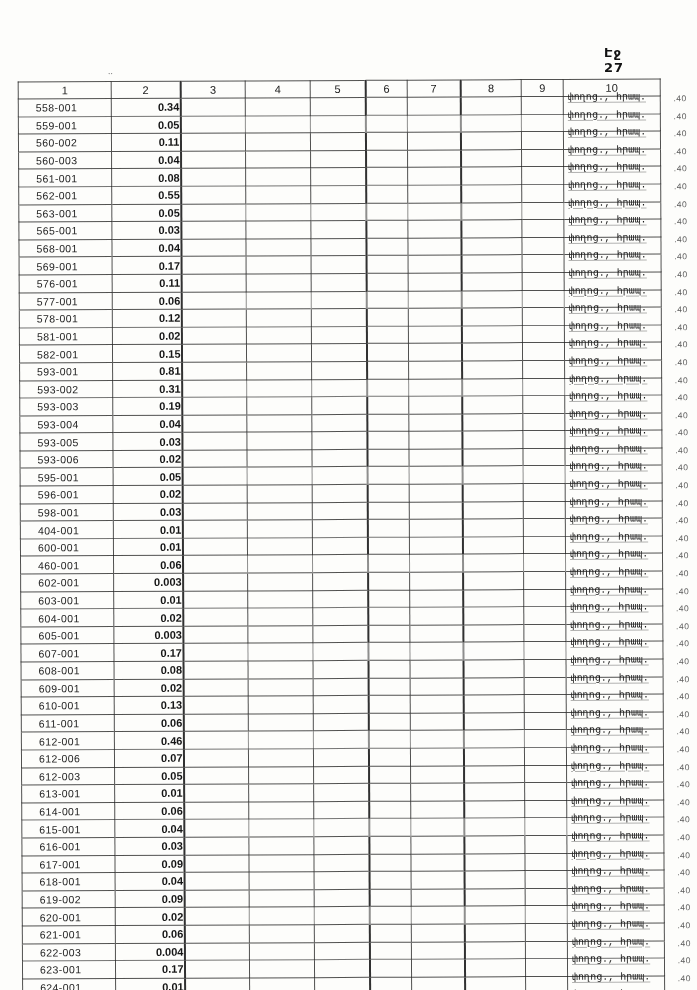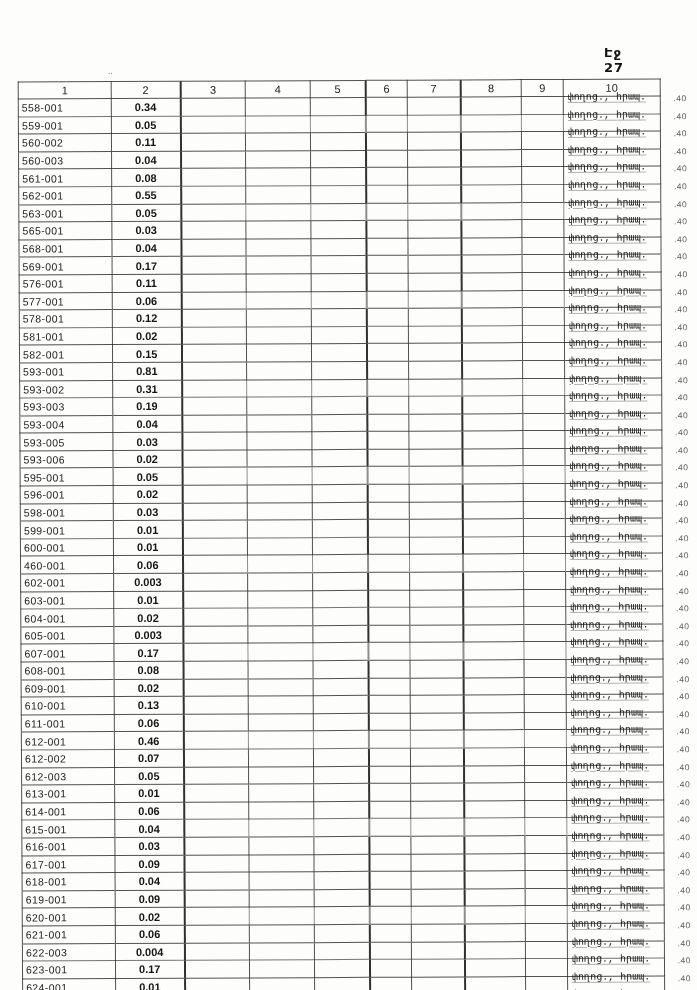--- a/index.html
+++ b/index.html
@@ -65,26 +65,26 @@
     color: #1a1a1a;
   }
   tbody td {
     height: 16.6px;
     font-size: 10.5px;
     color: #1b1b1b;
     vertical-align: middle;
   }
   td.code {
     text-align: left;
-    padding-left: 3px;
+    padding-left: 17px;
     letter-spacing: 0.4px;
     color: #222;
   }
   td.value {
-    text-align: center;
+    text-align: right;
     font-weight: 600;
     font-size: 11px;
     color: #161616;
   }
   td.thickr, th.thickr {
     border-right: 2px solid rgba(20, 20, 20, 0.88);
   }
   td.usage-cell {
     position: relative;
   }
@@ -505,21 +505,21 @@
             <td class="empty"></td>
             <td class="empty thickr"></td>
             <td class="empty"></td>
             <td class="empty"></td>
             <td class="usage-cell">
               <span class="usage">փողոց., հրապ.</span>
               <span class="fragment">.40</span>
             </td>
           </tr>
           <tr>
-            <td class="code">599-001</td>
+            <td class="code">404-001</td>
             <td class="value thickr">0.01</td>
             <td class="empty"></td>
             <td class="empty"></td>
             <td class="empty thickr"></td>
             <td class="empty"></td>
             <td class="empty thickr"></td>
             <td class="empty"></td>
             <td class="empty"></td>
             <td class="usage-cell">
               <span class="usage">փողոց., հրապ.</span>
@@ -700,21 +700,21 @@
             <td class="empty"></td>
             <td class="empty thickr"></td>
             <td class="empty"></td>
             <td class="empty"></td>
             <td class="usage-cell">
               <span class="usage">փողոց., հրապ.</span>
               <span class="fragment">.40</span>
             </td>
           </tr>
           <tr>
-            <td class="code">612-002</td>
+            <td class="code">612-006</td>
             <td class="value thickr">0.07</td>
             <td class="empty"></td>
             <td class="empty"></td>
             <td class="empty thickr"></td>
             <td class="empty"></td>
             <td class="empty thickr"></td>
             <td class="empty"></td>
             <td class="empty"></td>
             <td class="usage-cell">
               <span class="usage">փողոց., հրապ.</span>
@@ -820,21 +820,21 @@
             <td class="empty"></td>
             <td class="empty thickr"></td>
             <td class="empty"></td>
             <td class="empty"></td>
             <td class="usage-cell">
               <span class="usage">փողոց., հրապ.</span>
               <span class="fragment">.40</span>
             </td>
           </tr>
           <tr>
-            <td class="code">619-001</td>
+            <td class="code">619-002</td>
             <td class="value thickr">0.09</td>
             <td class="empty"></td>
             <td class="empty"></td>
             <td class="empty thickr"></td>
             <td class="empty"></td>
             <td class="empty thickr"></td>
             <td class="empty"></td>
             <td class="empty"></td>
             <td class="usage-cell">
               <span class="usage">փողոց., հրապ.</span>

